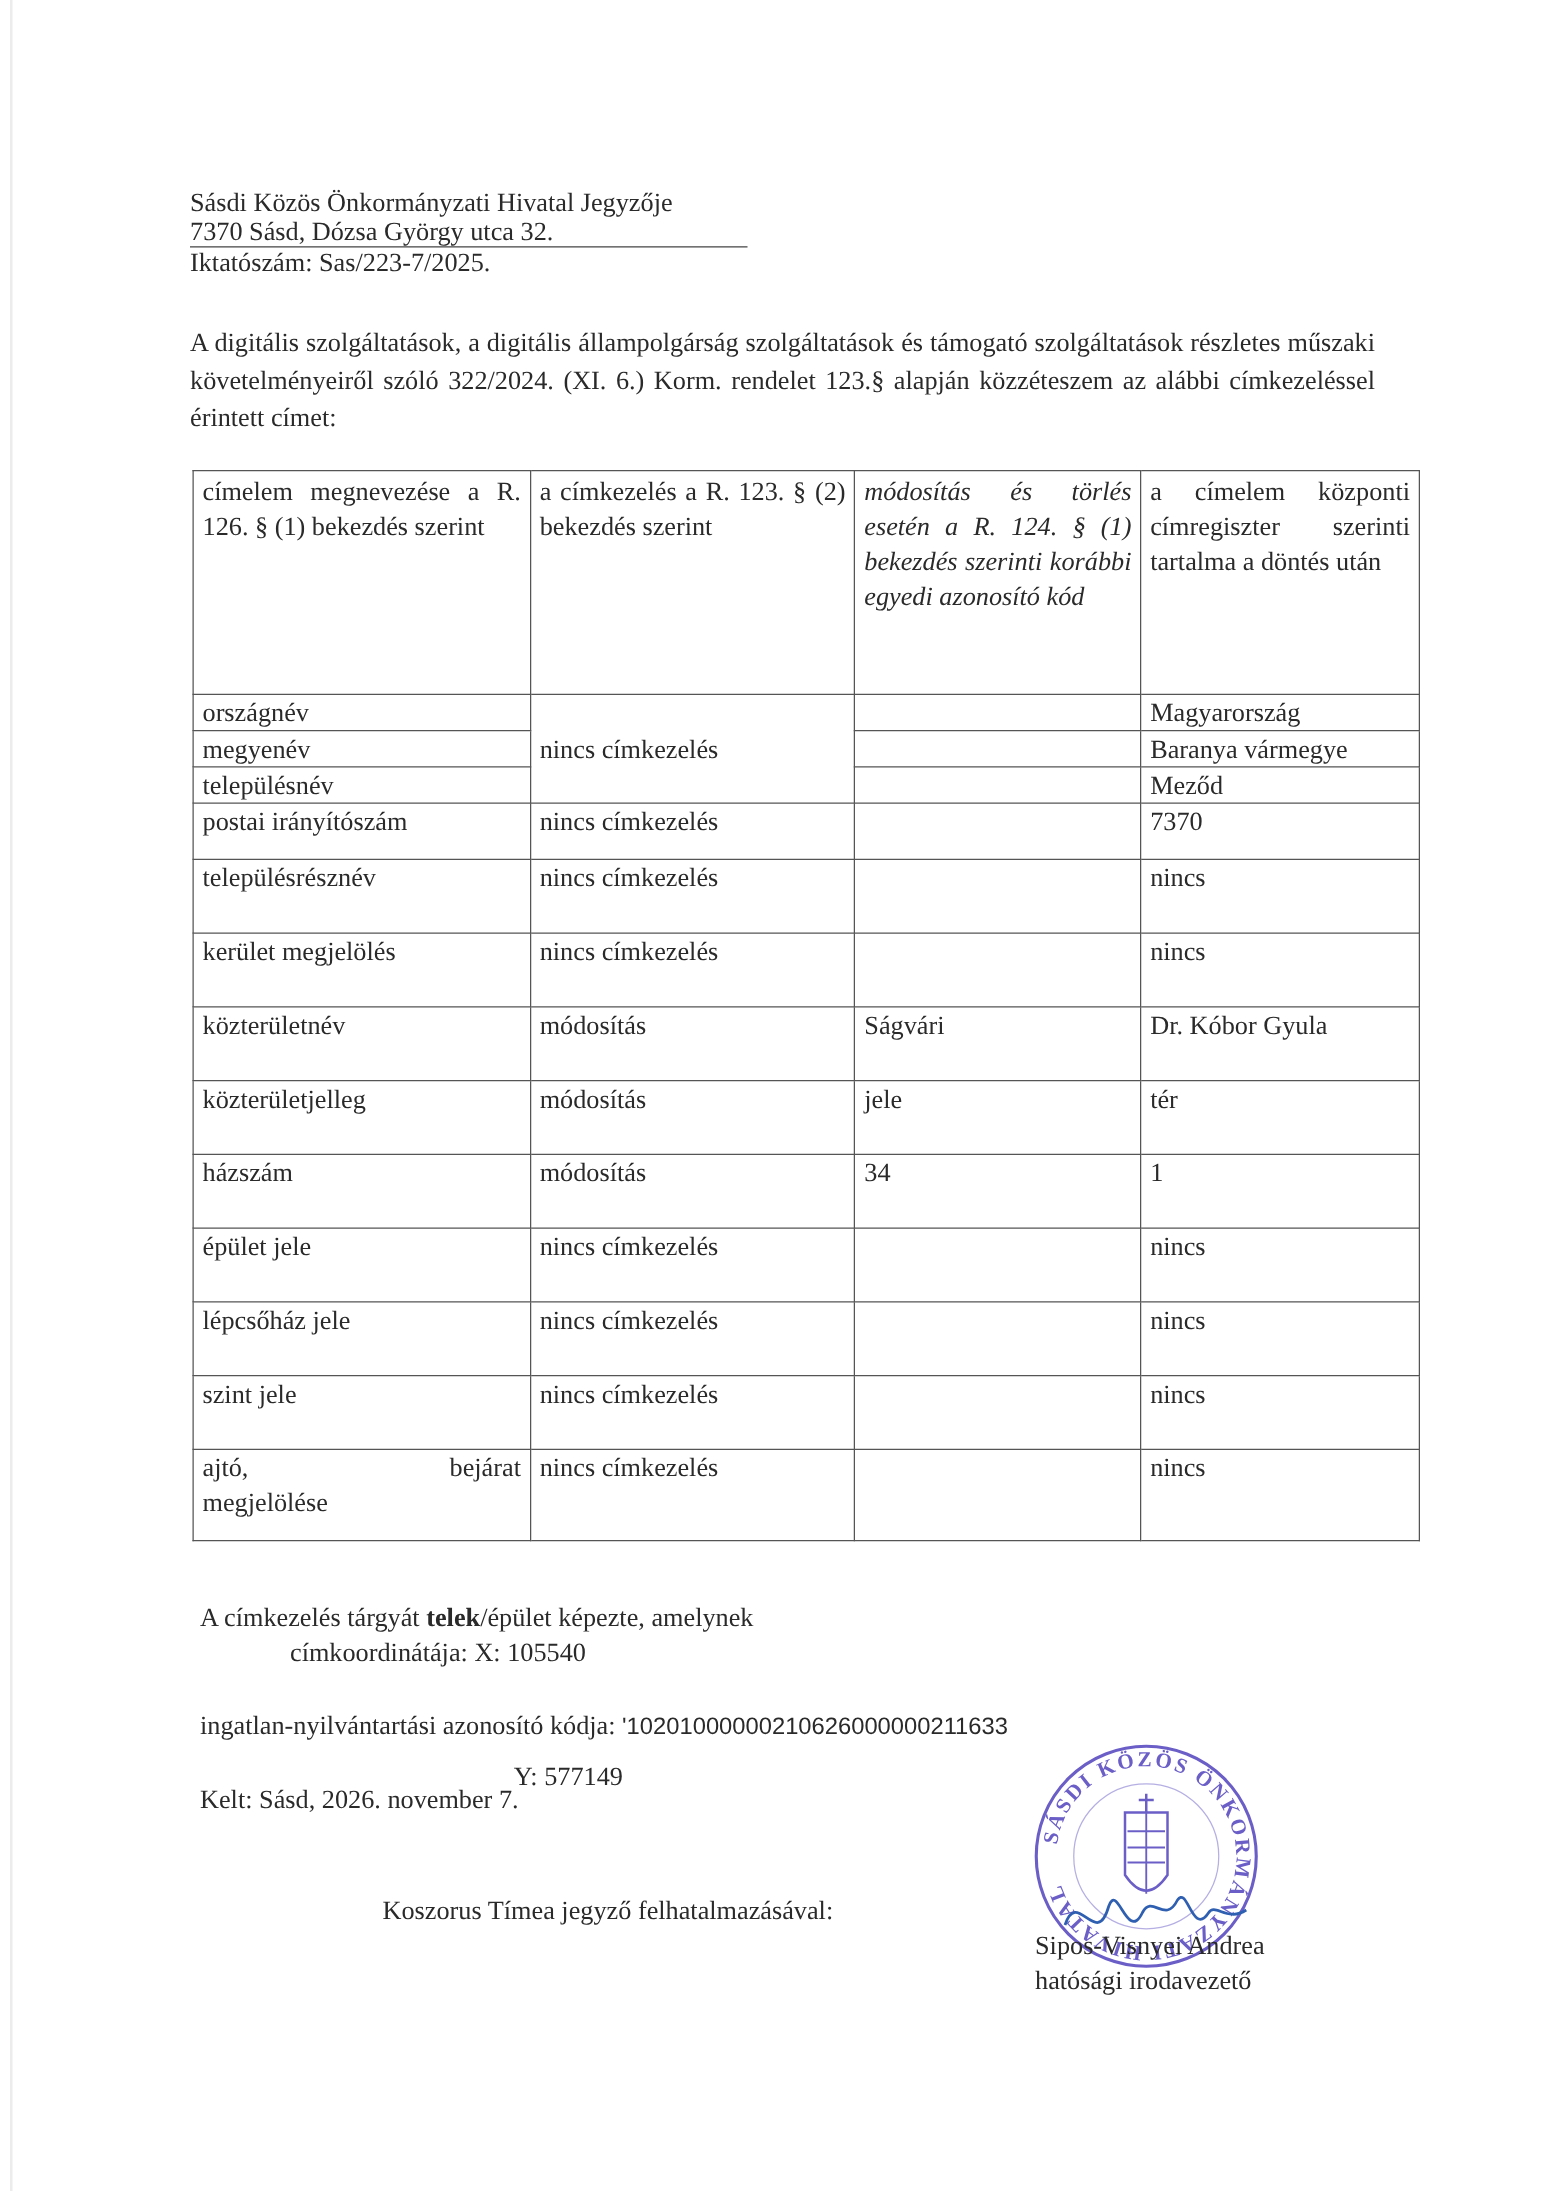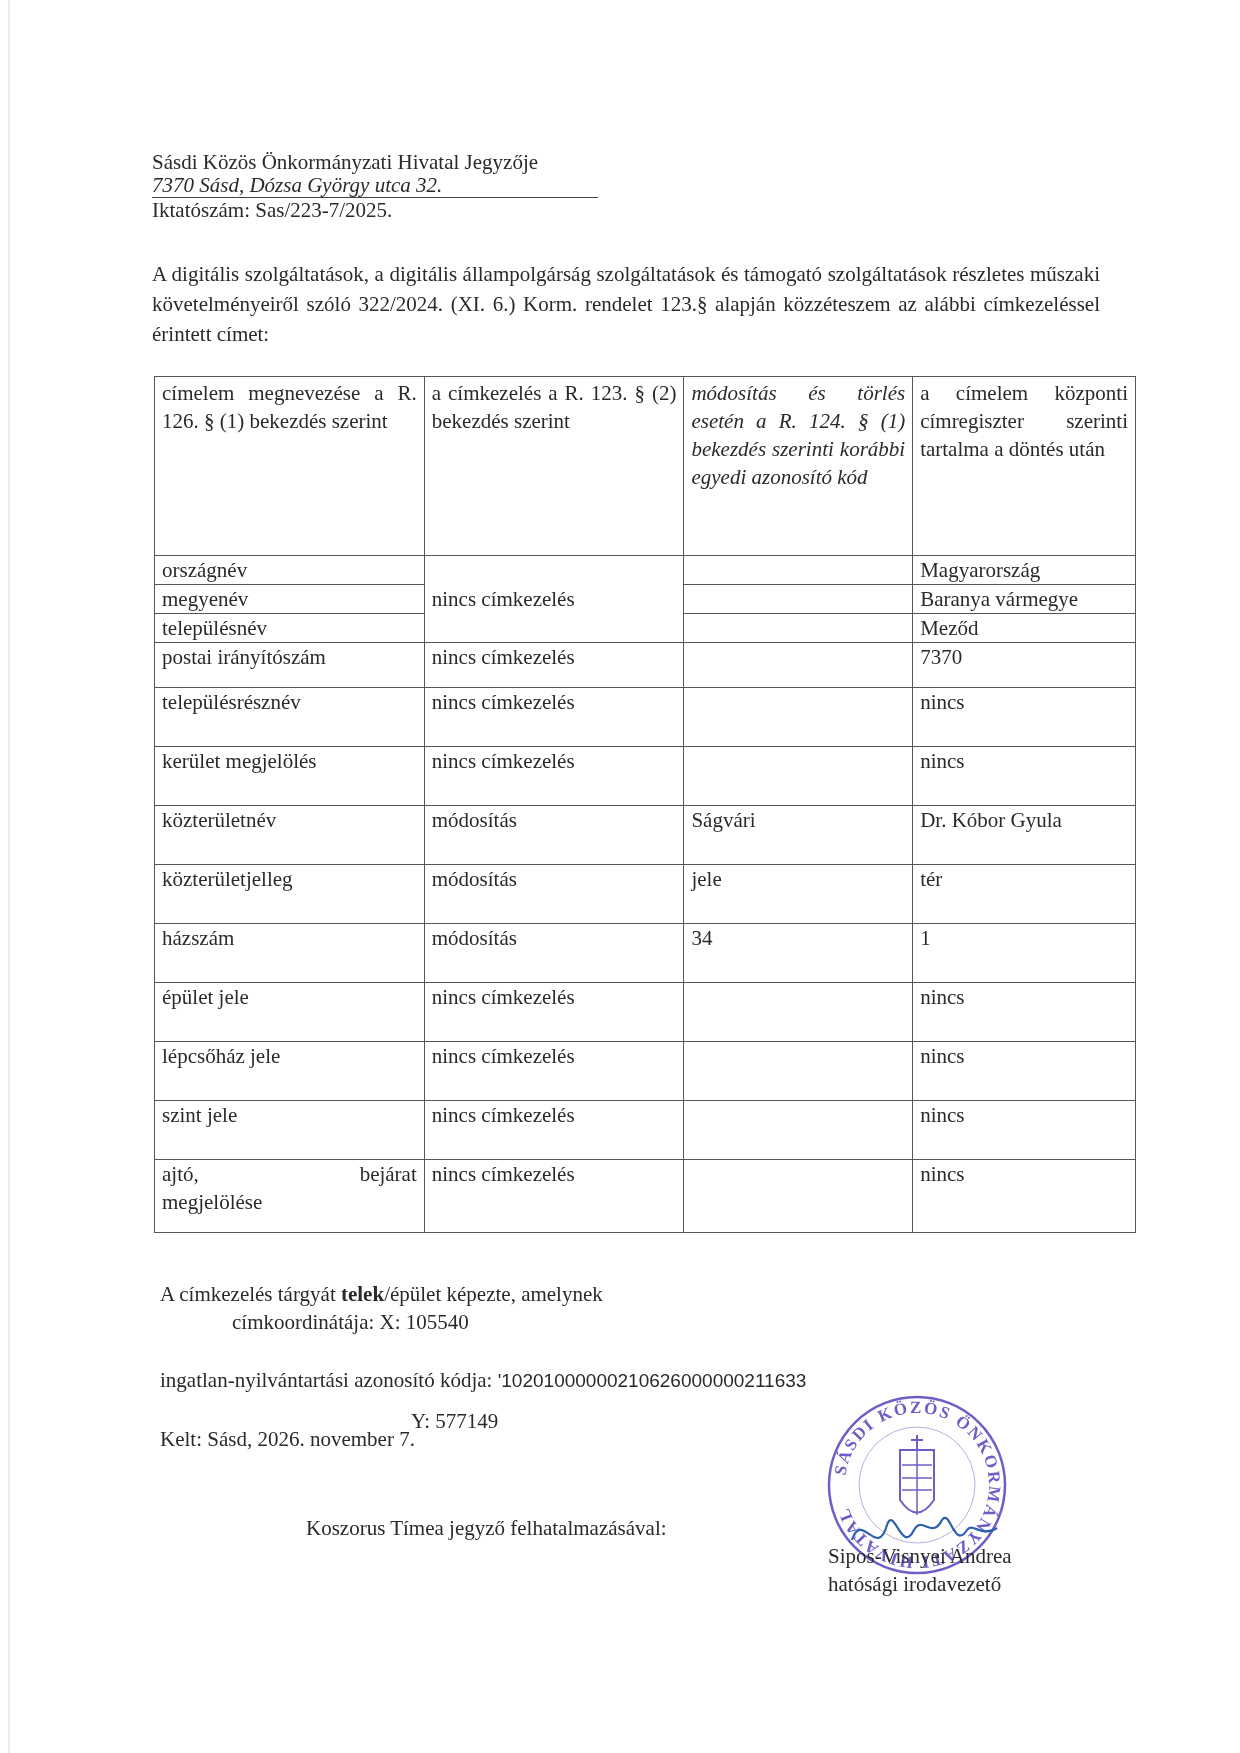--- a/index.html
+++ b/index.html
@@ -4,21 +4,21 @@
 <style>
   html, body { margin: 0; padding: 0; }
   body {
     width: 1240px; height: 1753px; background: #ffffff; position: relative;
     font-family: "Liberation Serif", "DejaVu Serif", serif; color: #2a2a2a;
     overflow: hidden;
   }
   .scanline { position: absolute; left: 8px; top: 0; width: 2px; height: 1753px; background: #ececec; }
   .abs { position: absolute; }
   .hdr { left: 152px; font-size: 21px; line-height: 24px; }
-  .hdr-underline { border-bottom: 1.5px solid #444; display: inline-block; width: 446px; font-style: italic; }
+  .hdr-underline { border-bottom: 1.5px solid #444; display: inline-block; width: 446px; }
   .intro { left: 152px; top: 259px; width: 948px; font-size: 21px; line-height: 30px; text-align: justify; font-family: Liberation Serif, serif; }
   table.addr {
     position: absolute; left: 154px; top: 376px; width: 982px;
     border-collapse: collapse; font-size: 21px; line-height: 28px; padding-left: 24px;
   }
   table.addr td { border: 1.3px solid #555; vertical-align: top; padding: 0 7px; text-align: justify; }
   table.addr td.c1 { width: 255px; }
   table.addr td.c2 { width: 245px; }
   table.addr td.c3 { width: 214px; font-style: italic; }
   table.addr td.c4 { width: 208px; }

